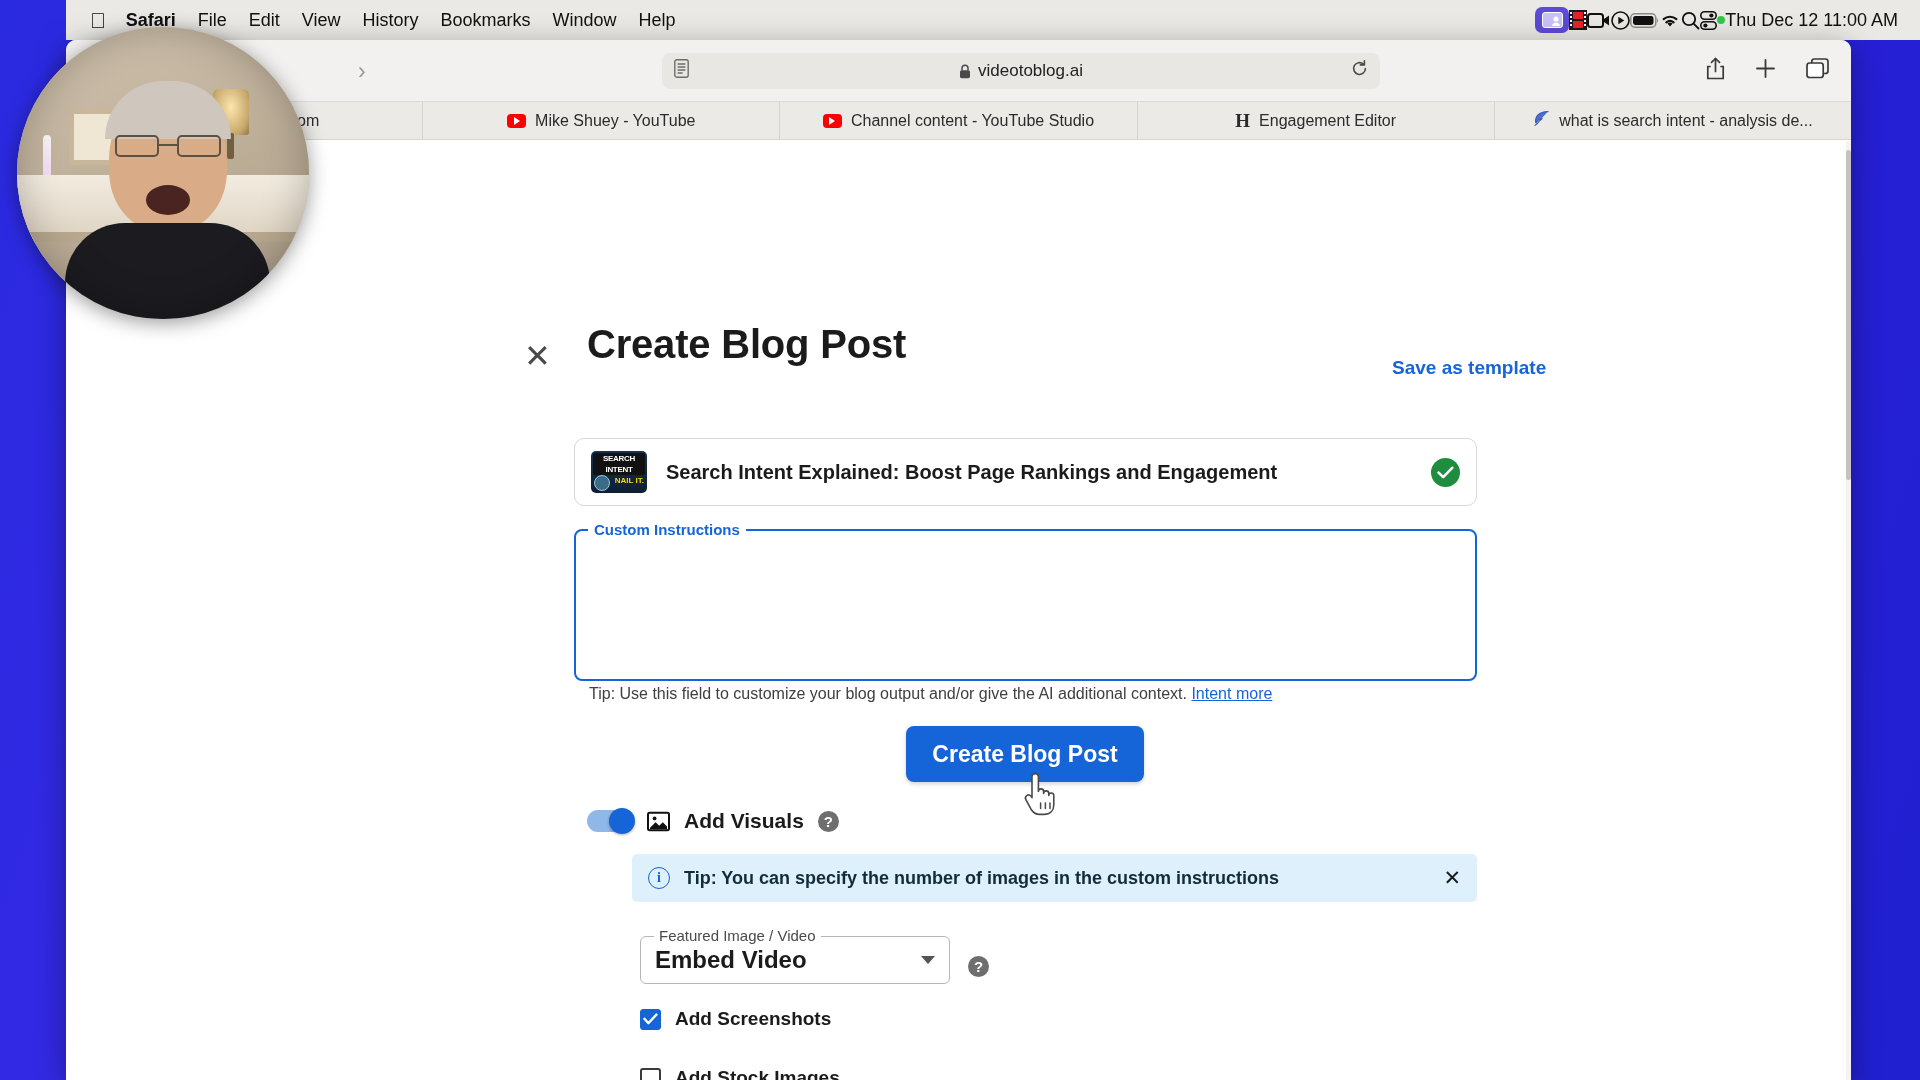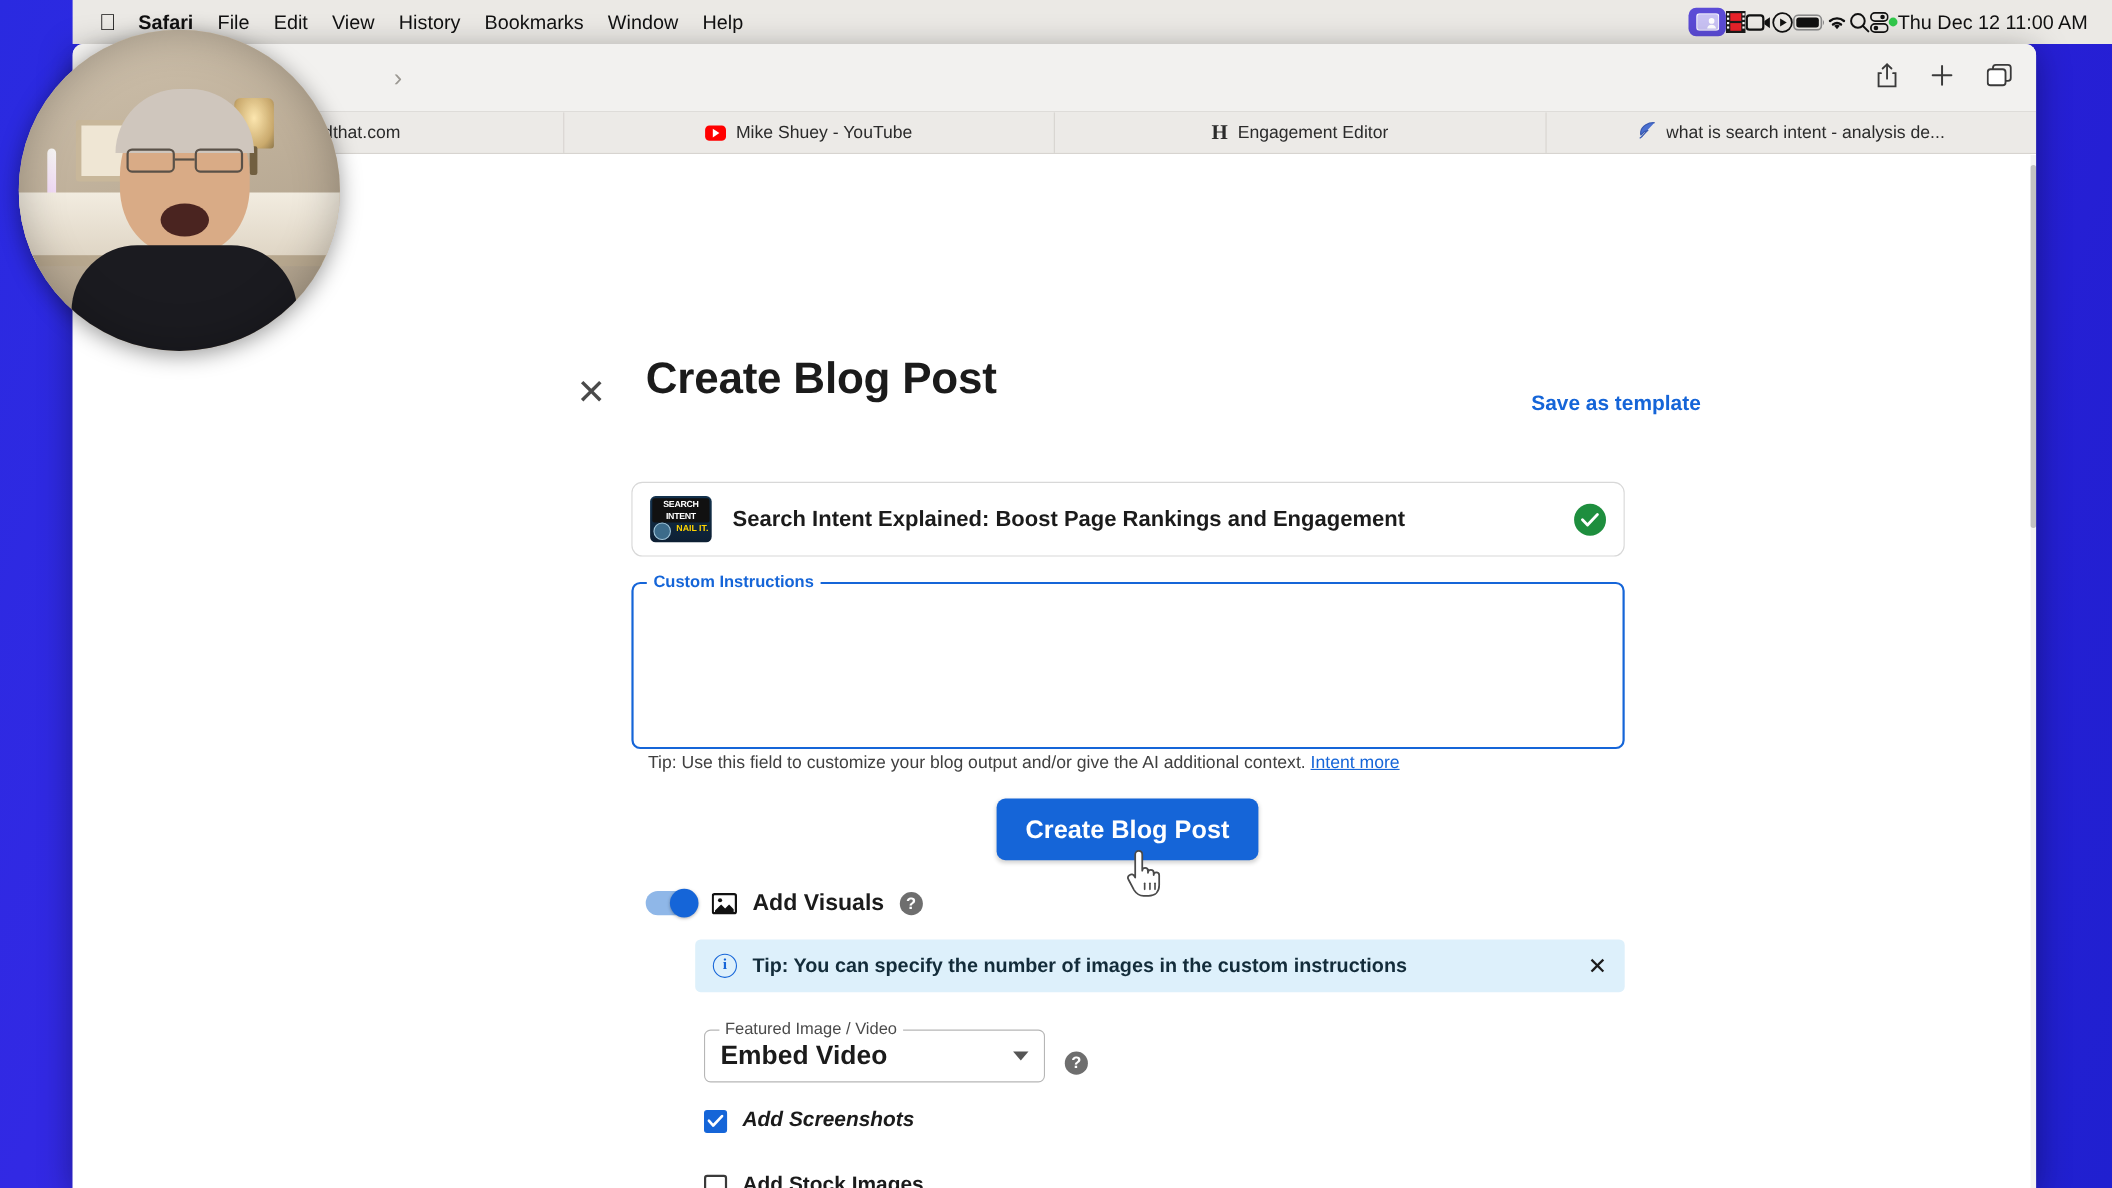--- a/index.html
+++ b/index.html
@@ -225,21 +225,21 @@
   #featured-help { position: absolute; left: 902px; top: 815px; }
 
   .cb {
     width: 21px; height: 21px; border-radius: 3px; flex: none; cursor: pointer;
     display: flex; align-items: center; justify-content: center;
   }
   .cb.on  { background: #1565d8; border: 1px solid #1565d8; }
   .cb.off { background: #fff; border: 2px solid #3a3a3a; }
   .cb-label { font-size: 19px; font-weight: bold; color: #1b1b1b; }
 
-  #cb-screenshots { left: 574px; top: 867px; gap: 14px; font-style: italic; }
+  #cb-screenshots { left: 574px; top: 867px; gap: 14px; }
   #cb-stock       { left: 574px; top: 926px; gap: 14px; }
 
   
   #webcam {
     position: absolute; left: 17px; top: 27px; width: 292px; height: 292px;
     border-radius: 50%; overflow: hidden;
     box-shadow: 0 4px 20px rgba(0,0,0,.4);
     background: #b7a894;
   }
   #webcam .wall {
@@ -396,20 +396,44 @@
     <span class="greendot"></span>
     <span class="clock">Thu Dec 12  11:00 AM</span>
   </div>
 </div>
 
 <div id="window">
 
   <div id="toolbar">
     <span class="nav-chevron">›</span>
 
+    <div id="urlbar">
+      <span class="reader">
+        <svg width="15" height="19" viewBox="0 0 15 19">
+            <rect x="0.8" y="0.8" width="13.4" height="17.4" rx="2" fill="none" stroke="#6e6c68" stroke-width="1.4"></rect>
+            <line x1="3.6" y1="5" x2="11.4" y2="5" stroke="#6e6c68" stroke-width="1.3"></line>
+            <line x1="3.6" y1="8" x2="11.4" y2="8" stroke="#6e6c68" stroke-width="1.3"></line>
+            <line x1="3.6" y1="11" x2="11.4" y2="11" stroke="#6e6c68" stroke-width="1.3"></line>
+            <line x1="3.6" y1="14" x2="8.6" y2="14" stroke="#6e6c68" stroke-width="1.3"></line>
+          </svg>
+      </span>
+      <span class="lock">
+        <svg width="12" height="15" viewBox="0 0 12 15">
+            <path d="M3 6.4V4.3a3 3 0 0 1 6 0v2.1" fill="none" stroke="#4a4a4a" stroke-width="1.5"></path>
+            <rect x="1" y="6.2" width="10" height="8" rx="1.6" fill="#4a4a4a"></rect>
+          </svg>
+      </span>
+      <span>videotoblog.ai</span>
+      <span class="reload">
+        <svg width="17" height="17" viewBox="0 0 17 17">
+            <path d="M14.4 8.5a5.9 5.9 0 1 1-1.9-4.3" fill="none" stroke="#4a4a4a" stroke-width="1.6" stroke-linecap="round"></path>
+            <path d="M13.4 0.9v4h-4" fill="none" stroke="#4a4a4a" stroke-width="1.6" stroke-linecap="round" stroke-linejoin="round"></path>
+          </svg>
+      </span>
+    </div>
 
     <div class="tb-right">
       <span>
         <svg width="19" height="23" viewBox="0 0 19 23">
             <path d="M9.5 1.5v13" fill="none" stroke="#3a3a3a" stroke-width="1.7" stroke-linecap="round"></path>
             <path d="M5.5 5.3l4-3.8 4 3.8" fill="none" stroke="#3a3a3a" stroke-width="1.7" stroke-linecap="round" stroke-linejoin="round"></path>
             <path d="M4 9.5H1.8v12h15.4v-12H15" fill="none" stroke="#3a3a3a" stroke-width="1.7" stroke-linecap="round"></path>
           </svg>
       </span>
       <span>
@@ -432,20 +456,26 @@
       <span class="fav-dot">
           <i></i>
         </span>
       <span class="tab-label">mikesaidthat.com</span>
     </div>
     <div class="tab">
       <span class="yt-ico">
           <b></b>
         </span>
       <span class="tab-label">Mike Shuey - YouTube</span>
+    </div>
+    <div class="tab">
+      <span class="yt-ico">
+          <b></b>
+        </span>
+      <span class="tab-label">Channel content - YouTube Studio</span>
     </div>
     <div class="tab">
       <span class="hm-ico">H</span>
       <span class="tab-label">Engagement Editor</span>
     </div>
     <div class="tab">
       <span>
         <svg width="17" height="17" viewBox="0 0 17 17">
             <path d="M15 1.6C10 1.2 3.6 4 2.6 9.6c-.3 1.8.2 3.2.2 3.2l3-3.2 3.3-1.1-2.2 2-2.9 3.3L2 15.4" fill="#4a6fd0" stroke="#3a5ab0" stroke-width="1.1" stroke-linecap="round" stroke-linejoin="round"></path>
           </svg>

